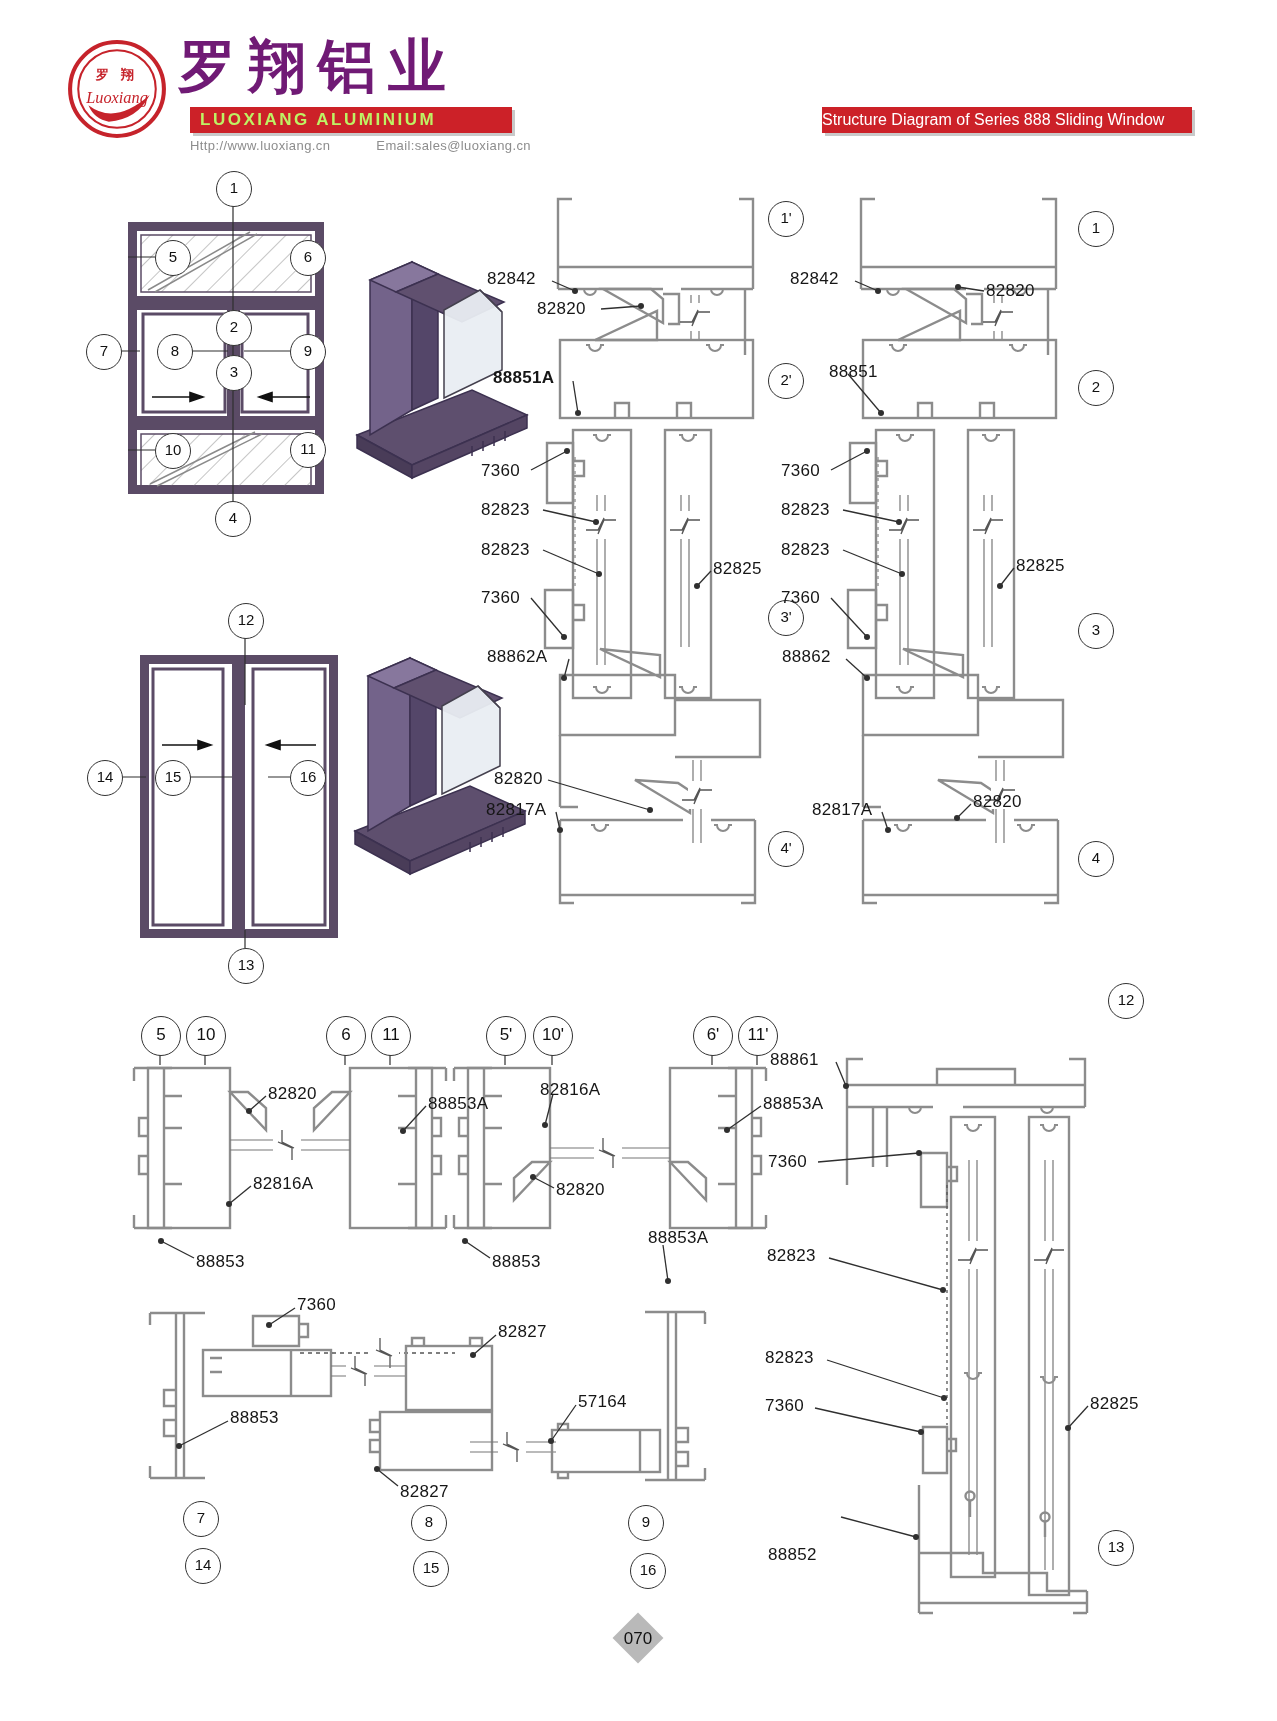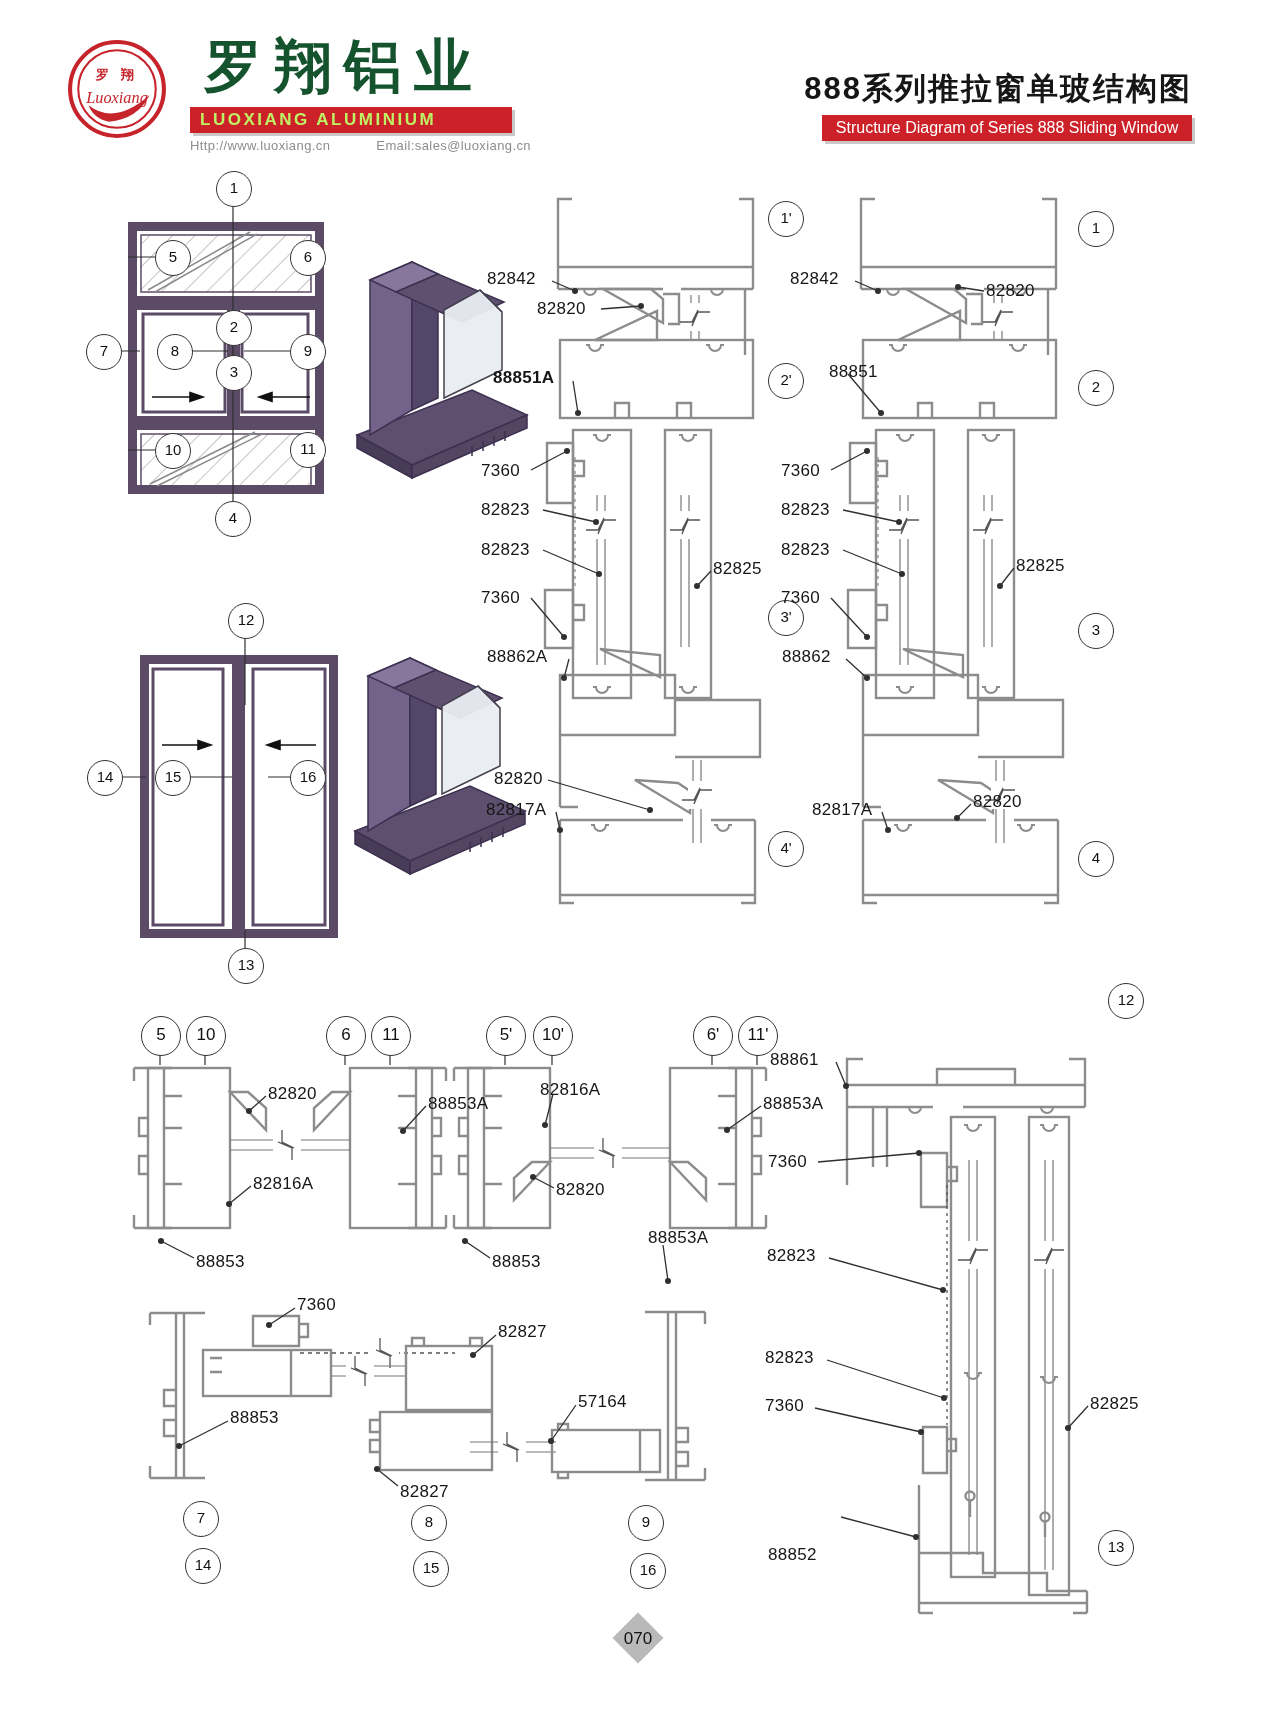--- a/index.html
+++ b/index.html
@@ -1,30 +1,30 @@
 <!DOCTYPE html>
 <html><head>
 <meta charset="utf-8">
 <style>
   html,body{margin:0;padding:0;background:#fff;}
   .page{position:relative;width:1277px;height:1721px;background:#ffffff;overflow:hidden;
         font-family:"Liberation Sans",sans-serif;}
   
   .logo{position:absolute;left:66px;top:38px;width:102px;height:102px;}
-  .brand-cn{position:absolute;left:204px;top:28px;width:340px;font-size:58px;font-weight:bold;
-            letter-spacing:12px;color:#14532d;white-space:nowrap;}
+  .brand-cn{position:absolute;left:178px;top:28px;width:340px;font-size:58px;font-weight:bold;
+            letter-spacing:12px;color:#701a75;white-space:nowrap;}
   .brand-bar{position:absolute;left:190px;top:107px;width:322px;height:26px;background:#cc2128;
              box-shadow:3px 3px 0 #c9c9c9;display:flex;align-items:center;}
   .brand-bar span{color:#bef264;font-weight:bold;font-size:17px;letter-spacing:2.5px;padding-left:10px;}
   .contact{position:absolute;left:190px;top:138px;font-size:13px;color:#8d8d8d;letter-spacing:.4px;}
   .contact span{margin-right:46px;}
   .title-cn{position:absolute;left:640px;top:68px;width:552px;text-align:right;font-size:31px;
             font-weight:bold;color:#161616;letter-spacing:2px;white-space:nowrap;}
   .title-bar{position:absolute;left:822px;top:107px;width:370px;height:26px;background:#cc2128;
-             box-shadow:3px 3px 0 #c9c9c9;display:flex;align-items:center;justify-content:center;margin-top:8px;}
+             box-shadow:3px 3px 0 #c9c9c9;display:flex;align-items:center;}
   .title-bar span{color:#fff;font-size:16px;}
   
   .art{position:absolute;left:0;top:0;}
   .overlay{position:absolute;left:0;top:0;width:1277px;height:1721px;pointer-events:none;}
   .callout{position:absolute;border:1.6px solid #333;border-radius:50%;background:#fff;
            text-align:center;color:#111;font-family:"Liberation Sans",sans-serif;}
   .plabel{position:absolute;font-size:17px;color:#161616;white-space:nowrap;letter-spacing:.3px;}
   
   .diamond{position:absolute;left:620px;top:1620px;width:36px;height:36px;background:#b9b9b9;
            transform:rotate(45deg);}
@@ -42,21 +42,20 @@
     <text x="50" y="64" text-anchor="middle" font-size="16" font-style="italic" font-family="Liberation Serif, serif" fill="#c6232b">Luoxiang</text>
     <path d="M22,66 Q48,86 82,56 Q70,80 42,82 Q28,80 22,66 Z" fill="#c6232b"></path>
   </svg>
   <div class="brand-cn">罗翔铝业</div>
   <div class="brand-bar">
     <span>LUOXIANG ALUMINIUM</span>
   </div>
   <div class="contact">
     <span>Http://www.luoxiang.cn</span><span>Email:sales@luoxiang.cn</span>
   </div>
-  <div class="title-cn">888系列推拉窗单玻结构图</div>
   <div class="title-bar">
     <span>Structure Diagram of Series 888 Sliding Window</span>
   </div>
 
   <svg class="art" width="1277" height="1721" viewBox="0 0 1277 1721">
     <defs>
       <pattern id="hatch" width="16" height="16" patternUnits="userSpaceOnUse" patternTransform="rotate(45)">
         <line x1="0" y1="0" x2="0" y2="16" stroke="#9d9d9d" stroke-width="1.2"></line>
       </pattern>
 

